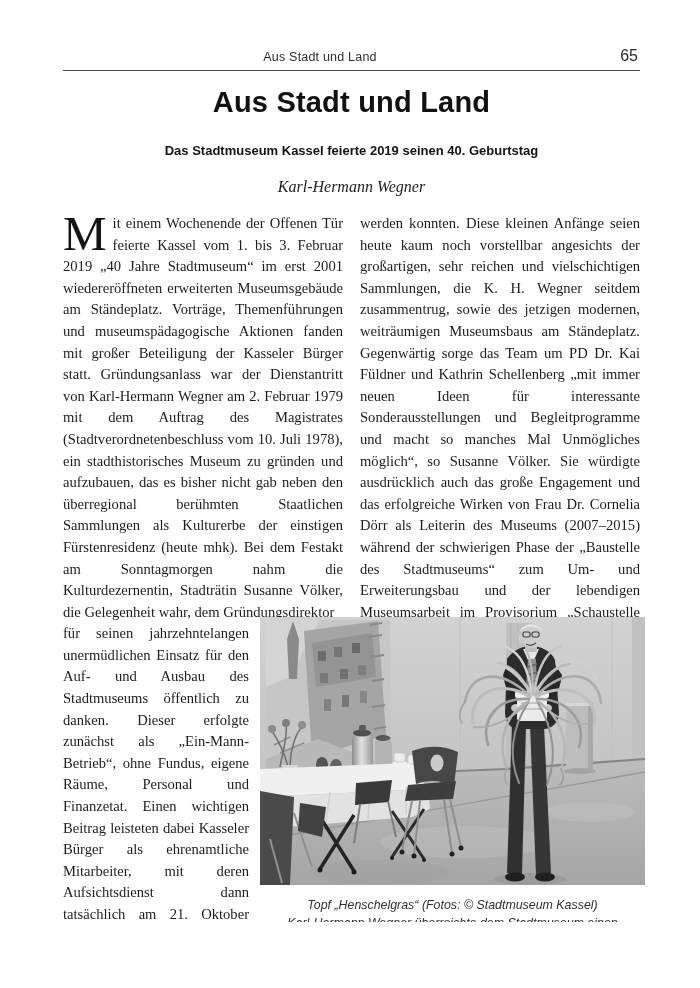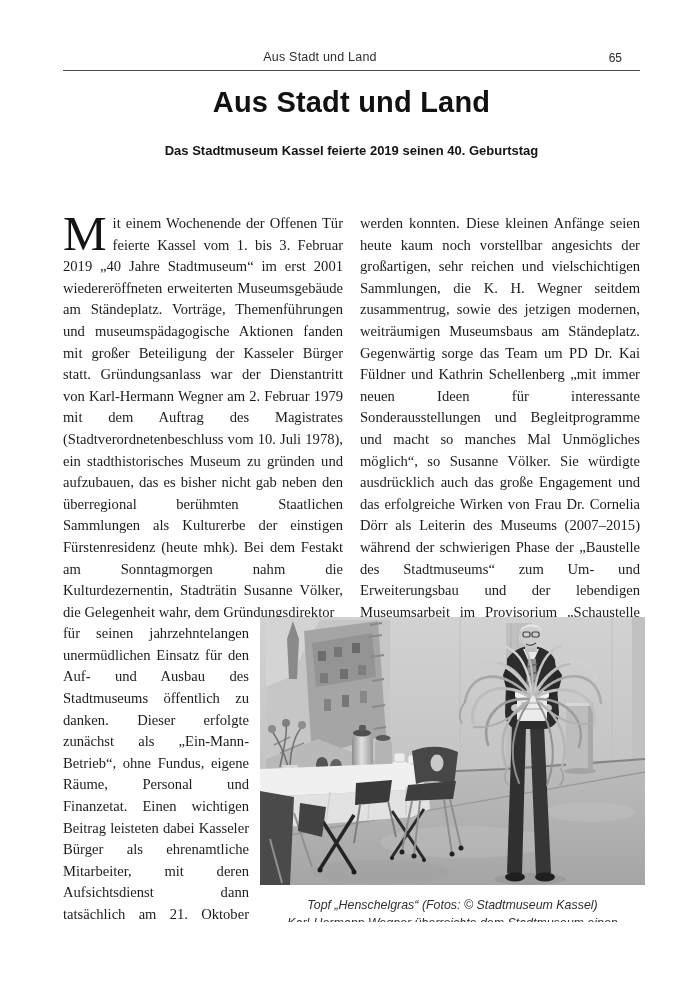--- a/index.html
+++ b/index.html
@@ -16,21 +16,21 @@
   .running{
     position:absolute;left:63px;top:0;width:577px;height:70px;
     border-bottom:1.2px solid #4a4a4a;
     font-family:"Liberation Sans", sans-serif;
   }
   .running .rh-title{
     position:absolute;left:0;bottom:6px;width:514px;
     text-align:center;font-size:12.5px;color:#2e2e2e;letter-spacing:.2px;
   }
   .running .rh-num{
-    position:absolute;right:18px;bottom:5px;font-size:12px;color:#2a2a2a;
+    position:absolute;right:2px;bottom:5px;font-size:16px;color:#2a2a2a;
   }
   
   .title{
     position:absolute;left:63px;top:86px;width:577px;margin:0;
     text-align:center;
     font-family:"Liberation Sans", sans-serif;
     font-size:29px;font-weight:700;color:#111;letter-spacing:.2px;
   }
   .subtitle{
     position:absolute;left:63px;top:143px;width:577px;margin:0;
@@ -76,20 +76,21 @@
 
 <div class="page">
 
   <div class="running">
     <span class="rh-title">Aus Stadt und Land</span>
     <span class="rh-num">65</span>
   </div>
 
   <h1 class="title">Aus Stadt und Land</h1>
   <h2 class="subtitle">Das Stadtmuseum Kassel feierte 2019 seinen 40. Geburtstag</h2>
+  <div class="byline">Karl-Hermann Wegner</div>
 
   <div class="columns">
     <div class="col">
       <p class="p-full"><span class="dropcap">M</span><span>it einem Wochenende der Offenen Tür feierte Kassel vom 1. bis 3. Februar 2019 „40 Jahre Stadtmuseum“ im erst 2001 wiedereröffneten erweiterten Museumsgebäude am Ständeplatz. Vorträge, Themenführungen und museumspädagogische Aktionen fanden mit großer Beteiligung der Kasseler Bürger statt. Gründungsanlass war der Dienstantritt von Karl-Hermann Wegner am 2. Februar 1979 mit dem Auftrag des Magistrates (Stadtverordnetenbeschluss vom 10. Juli 1978), ein stadthistorisches Museum zu gründen und aufzubauen, das es bisher nicht gab neben den überregional berühmten Staatlichen Sammlungen als Kulturerbe der einstigen Fürstenresidenz (heute mhk). Bei dem Festakt am Sonntagmorgen nahm die Kulturdezernentin, Stadträtin Susanne Völker, die Gelegenheit wahr, dem Gründungsdirektor</span></p>
       <p class="p-narrow">für seinen jahrzehntelangen unermüdlichen Einsatz für den Auf- und Ausbau des Stadtmuseums öffentlich zu danken. Dieser erfolgte zunächst als „Ein-Mann-Betrieb“, ohne Fundus, eigene Räume, Personal und Finanzetat. Einen wichtigen Beitrag leisteten dabei Kasseler Bürger als ehrenamtliche Mitarbeiter, mit deren Aufsichtsdienst dann tatsächlich am 21. Oktober 1983 einige Räume im damaligen „Kulturhaus“ als „Stadtmuseum“ dem Publikum geöffnet</p>
     </div>
     <div class="col">
       <p>werden konnten. Diese kleinen Anfänge seien heute kaum noch vorstellbar angesichts der großartigen, sehr reichen und vielschichtigen Sammlungen, die K. H. Wegner seitdem zusammentrug, sowie des jetzigen modernen, weiträumigen Museumsbaus am Ständeplatz. Gegenwärtig sorge das Team um PD Dr. Kai Füldner und Kathrin Schellenberg „mit immer neuen Ideen für interessante Sonderausstellungen und Begleitprogramme und macht so manches Mal Unmögliches möglich“, so Susanne Völker. Sie würdigte ausdrücklich auch das große Engagement und das erfolgreiche Wirken von Frau Dr. Cornelia Dörr als Leiterin des Museums (2007–2015) während der schwierigen Phase der „Baustelle des Stadtmuseums“ zum Um- und Erweiterungsbau und der lebendigen Museumsarbeit im Provisorium „Schaustelle des Stadtmuseums“.</p>
     </div>
   </div>

